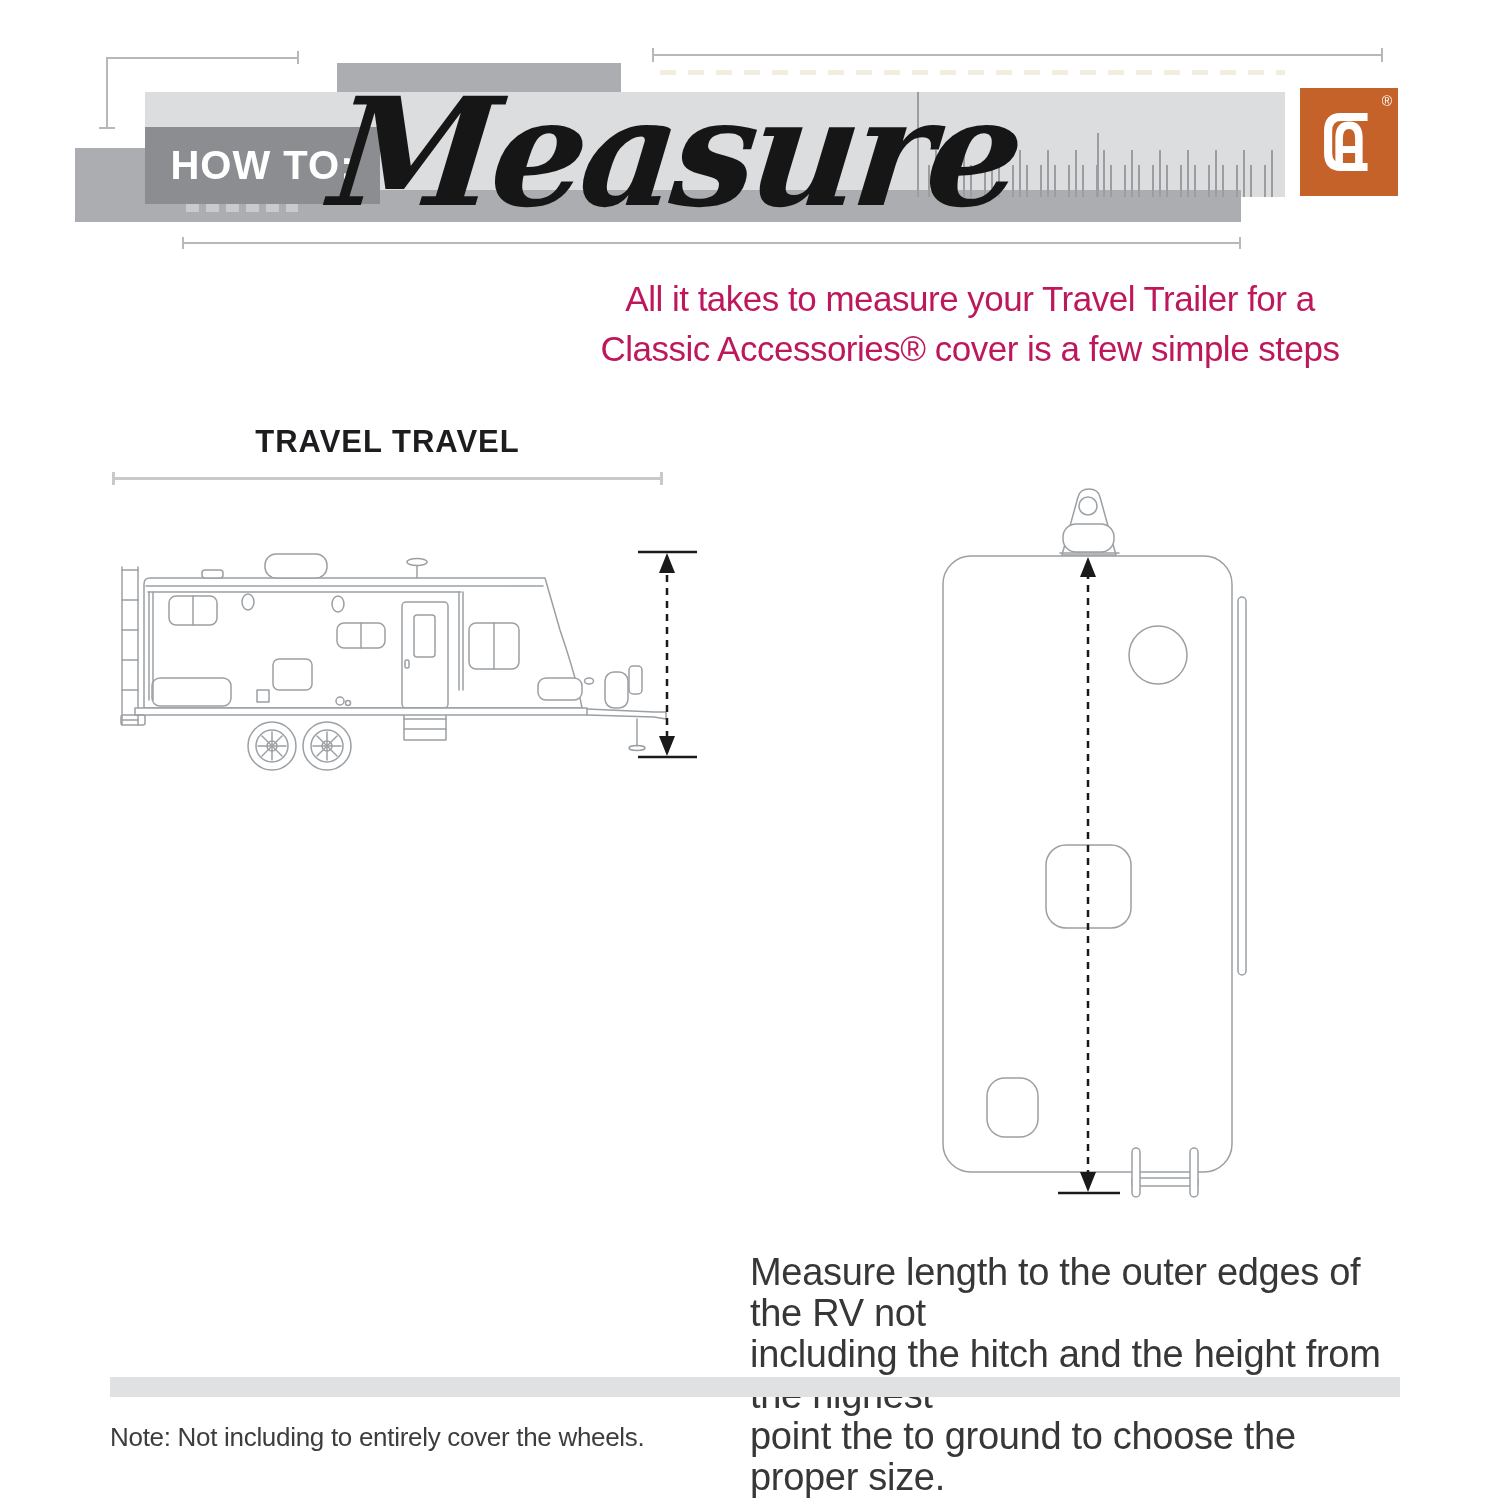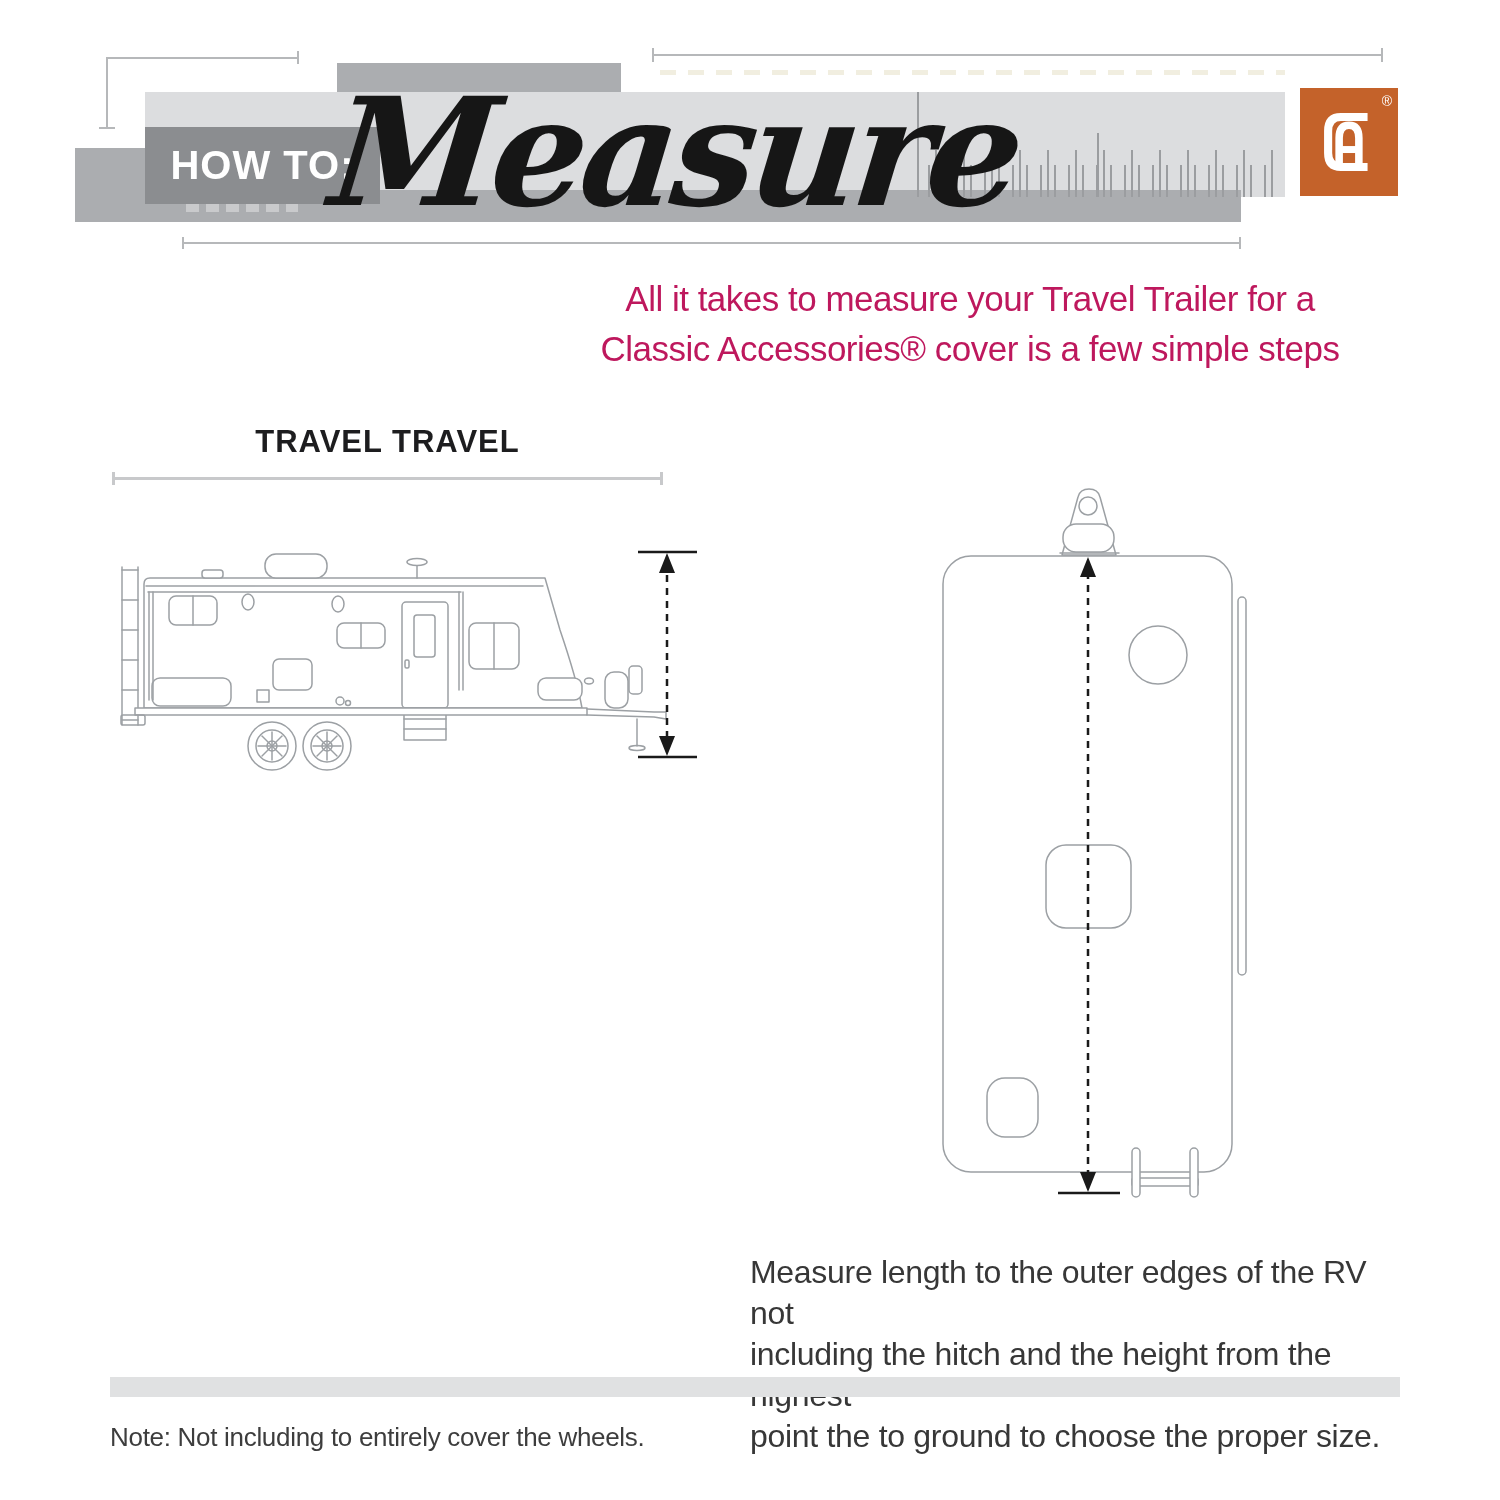--- a/index.html
+++ b/index.html
@@ -19,21 +19,21 @@
   .ruler-ticks-small{background:repeating-linear-gradient(90deg,#9B9DA0 0 2px,transparent 2px 14px);}
   .ruler-ticks-med{background:repeating-linear-gradient(90deg,#9B9DA0 0 2px,transparent 2px 28px);}
   .cream-dashes{background:repeating-linear-gradient(90deg,#F1EEE0 0 16px,transparent 16px 28px);}
   .strip-dashes{background:repeating-linear-gradient(90deg,#C9CACC 0 13px,transparent 13px 20px);}
   .logo{background:#C4622A;display:flex;align-items:center;justify-content:center;}
   .logo-reg{position:absolute;top:5px;right:6px;color:#fff;font-size:14px;}
   
   .intro{font-size:35px;line-height:50px;color:#be185d;text-align:center;letter-spacing:-0.5px;}
   .tt-label{font-size:31px;font-weight:bold;color:#1D1D1F;letter-spacing:1px;text-align:center;}
   .measure-line{background:#C8C9CB;}
-  .instr{font-size:32px;line-height:41px;color:#373737;letter-spacing:-0.3px;}
+  .instr{font-size:38px;line-height:41px;color:#373737;letter-spacing:-0.3px;}
   .divider{background:#E0E1E2;}
   .note{font-size:26px;color:#3D3D3D;letter-spacing:-0.3px;}
 </style>
 </head>
 <body>
 
 <div class="canvas">
 
   <div>
 

